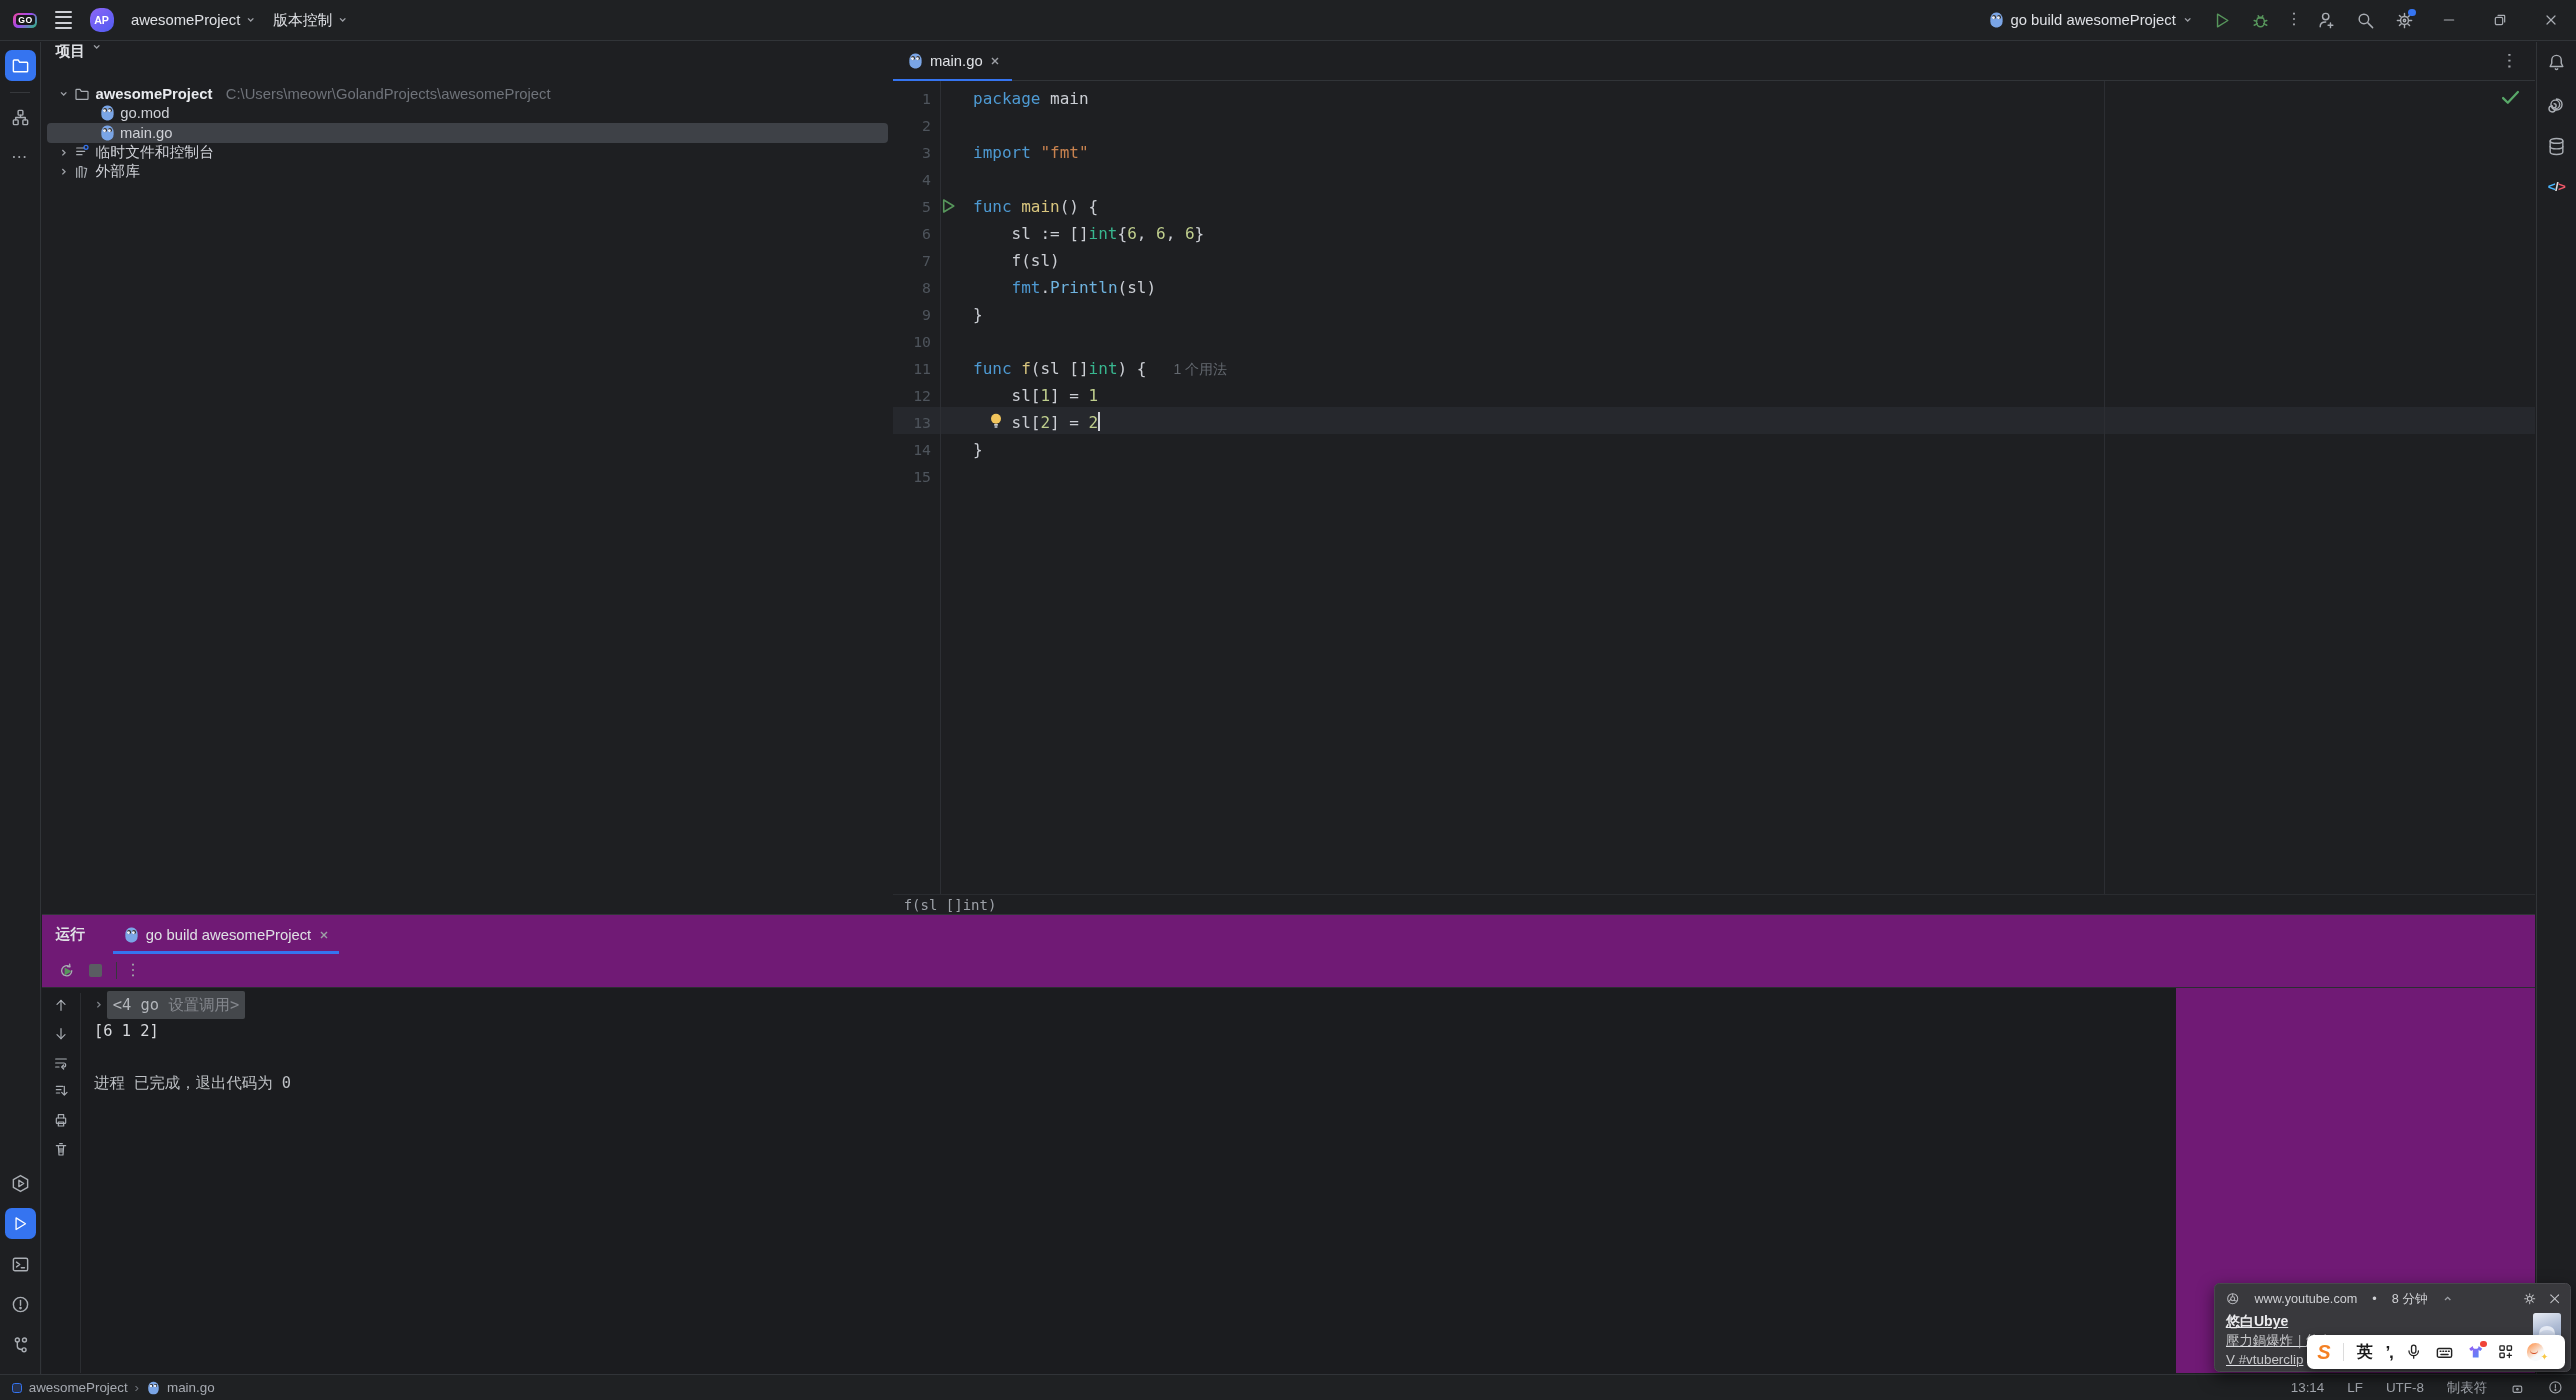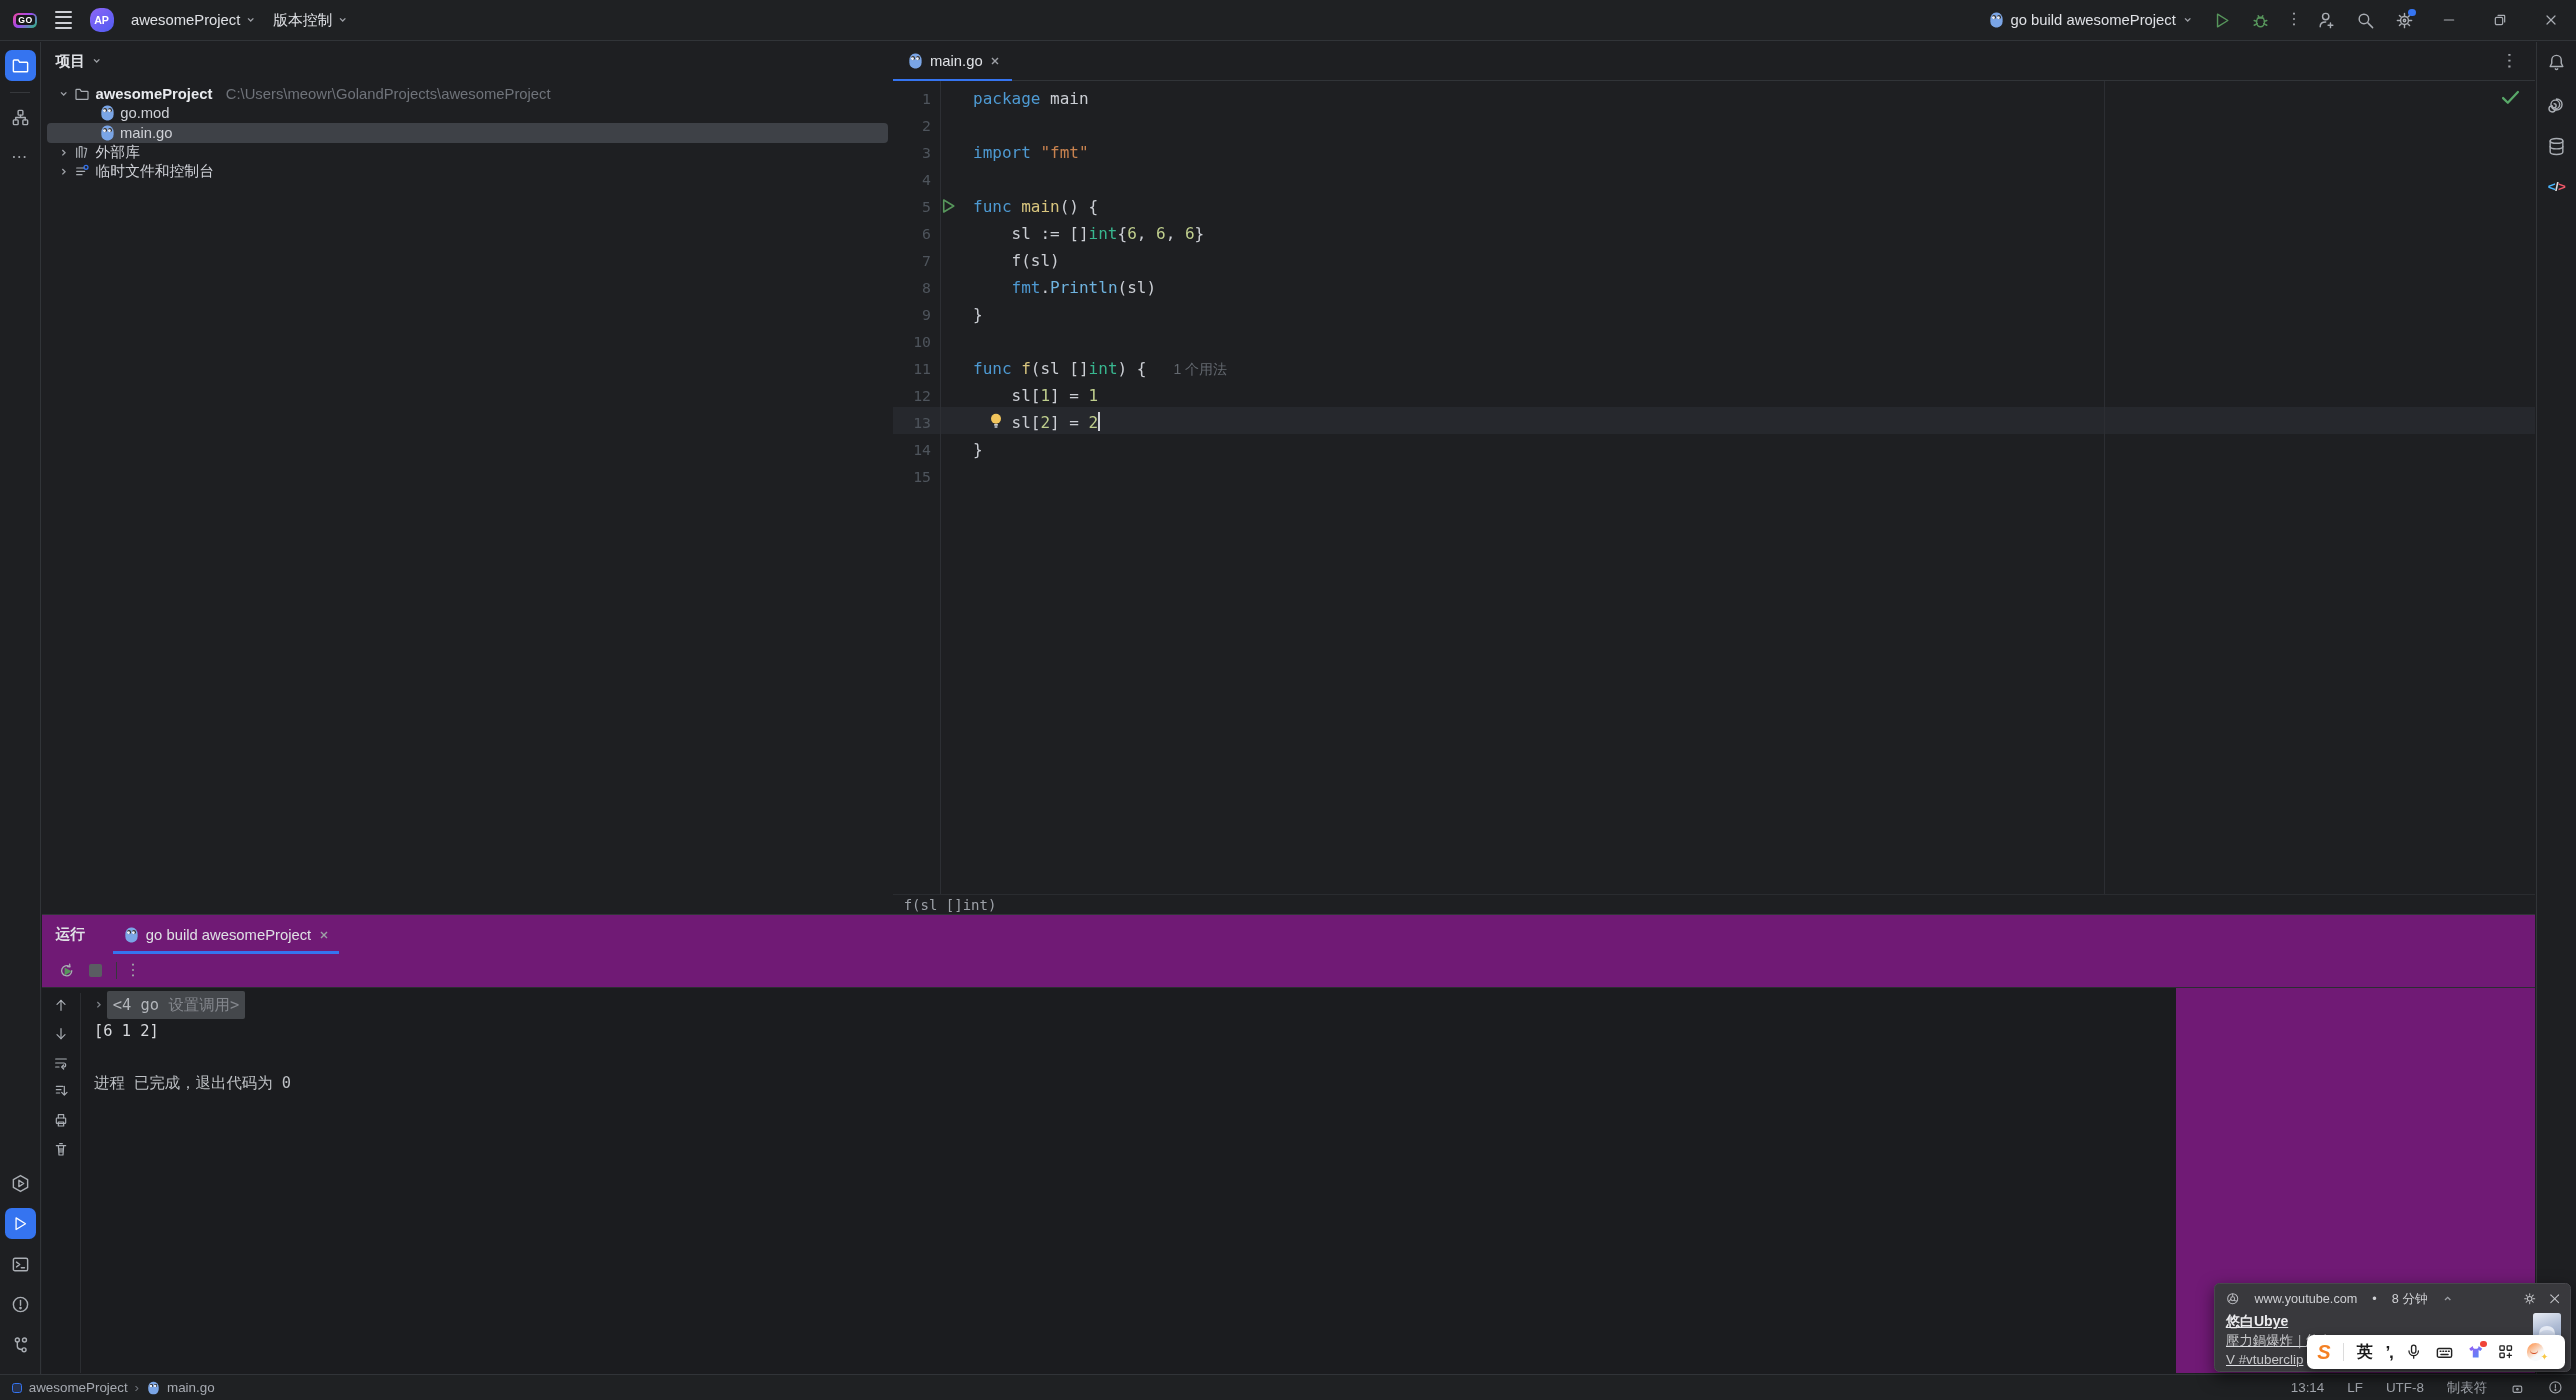--- a/index.html
+++ b/index.html
@@ -56,21 +56,21 @@
   .strip-btn { width:31px; height:31px; border-radius:6.7px;
     display:flex; align-items:center; justify-content:center; margin-bottom:9.4px; }
   .strip-btn.active { background:#3574f0; }
   .strip-btn.active .ic { stroke:#ffffff; }
   .strip-div { width:20px; height:0.7px; background:#36383c; margin:1.3px 0 9.4px; }
   .strip-bottom { margin-top:auto; display:flex; flex-direction:column; align-items:center; padding-bottom:4px; }
   .dots { color:#9da0a6; font-size:16px; letter-spacing:1.3px; line-height:6.7px; }
 
   
   #project-panel { position:absolute; left:42px; top:42px; width:851px; height:872px; background:#1e1f22; }
-  .pp-header { height:38px; display:flex; align-items:center; gap:6.7px; padding-left:13.4px;
+  .pp-header { height:38px; display:flex; align-items:flex-start; gap:6.7px; padding-left:13.4px;
     font-weight:bold; color:#dfe1e5; }
   .tree { padding-top:4px; }
   .trow { height:19.5px; display:flex; align-items:center; color:#ced0d6; white-space:nowrap; }
   .trow .tw { display:flex; align-items:center; gap:5.4px; }
   .trow.selected { background:#3e4147; border-radius:4px; margin:0 4.7px; }
   .t-chev { width:9.4px; height:9.4px; flex:none; }
   .t-chev polyline { stroke:#9da0a6; stroke-width:2; fill:none; }
   .ind-0 { padding-left:17.4px; } .ind-1 { padding-left:58px; }
   .trow.selected.ind-1 { padding-left:53px; }
   .root-name { font-weight:bold; color:#e8eaee; }
@@ -348,35 +348,35 @@
           <span class="gopher gopher-sm"></span>
           <span>main.go</span>
         </div>
       </div>
       <div class="trow ind-0">
         <div class="tw">
           <svg class="t-chev" viewBox="0 0 14 14">
               <polyline points="5,3 9,7 5,11"></polyline>
             </svg>
           <svg class="ic" width="16" height="16" viewBox="0 0 24 24">
-              <path d="M4 20V6M8 20V4h4v16M15 6l4 1-3 13"></path>
+              <path d="M4 6h12M4 11h12M4 16h8"></path>
+              <circle cx="18" cy="5" r="3" style="stroke:#3574f0"></circle>
             </svg>
-          <span>外部库</span>
+          <span>临时文件和控制台</span>
         </div>
       </div>
       <div class="trow ind-0">
         <div class="tw">
           <svg class="t-chev" viewBox="0 0 14 14">
               <polyline points="5,3 9,7 5,11"></polyline>
             </svg>
           <svg class="ic" width="16" height="16" viewBox="0 0 24 24">
-              <path d="M4 6h12M4 11h12M4 16h8"></path>
-              <circle cx="18" cy="5" r="3" style="stroke:#3574f0"></circle>
+              <path d="M4 20V6M8 20V4h4v16M15 6l4 1-3 13"></path>
             </svg>
-          <span>临时文件和控制台</span>
+          <span>外部库</span>
         </div>
       </div>
     </div>
   </div>
 
   <div id="editor">
     <div class="tabbar">
       <div class="etab">
         <span class="gopher gopher-sm"></span>
         <span>main.go</span>

